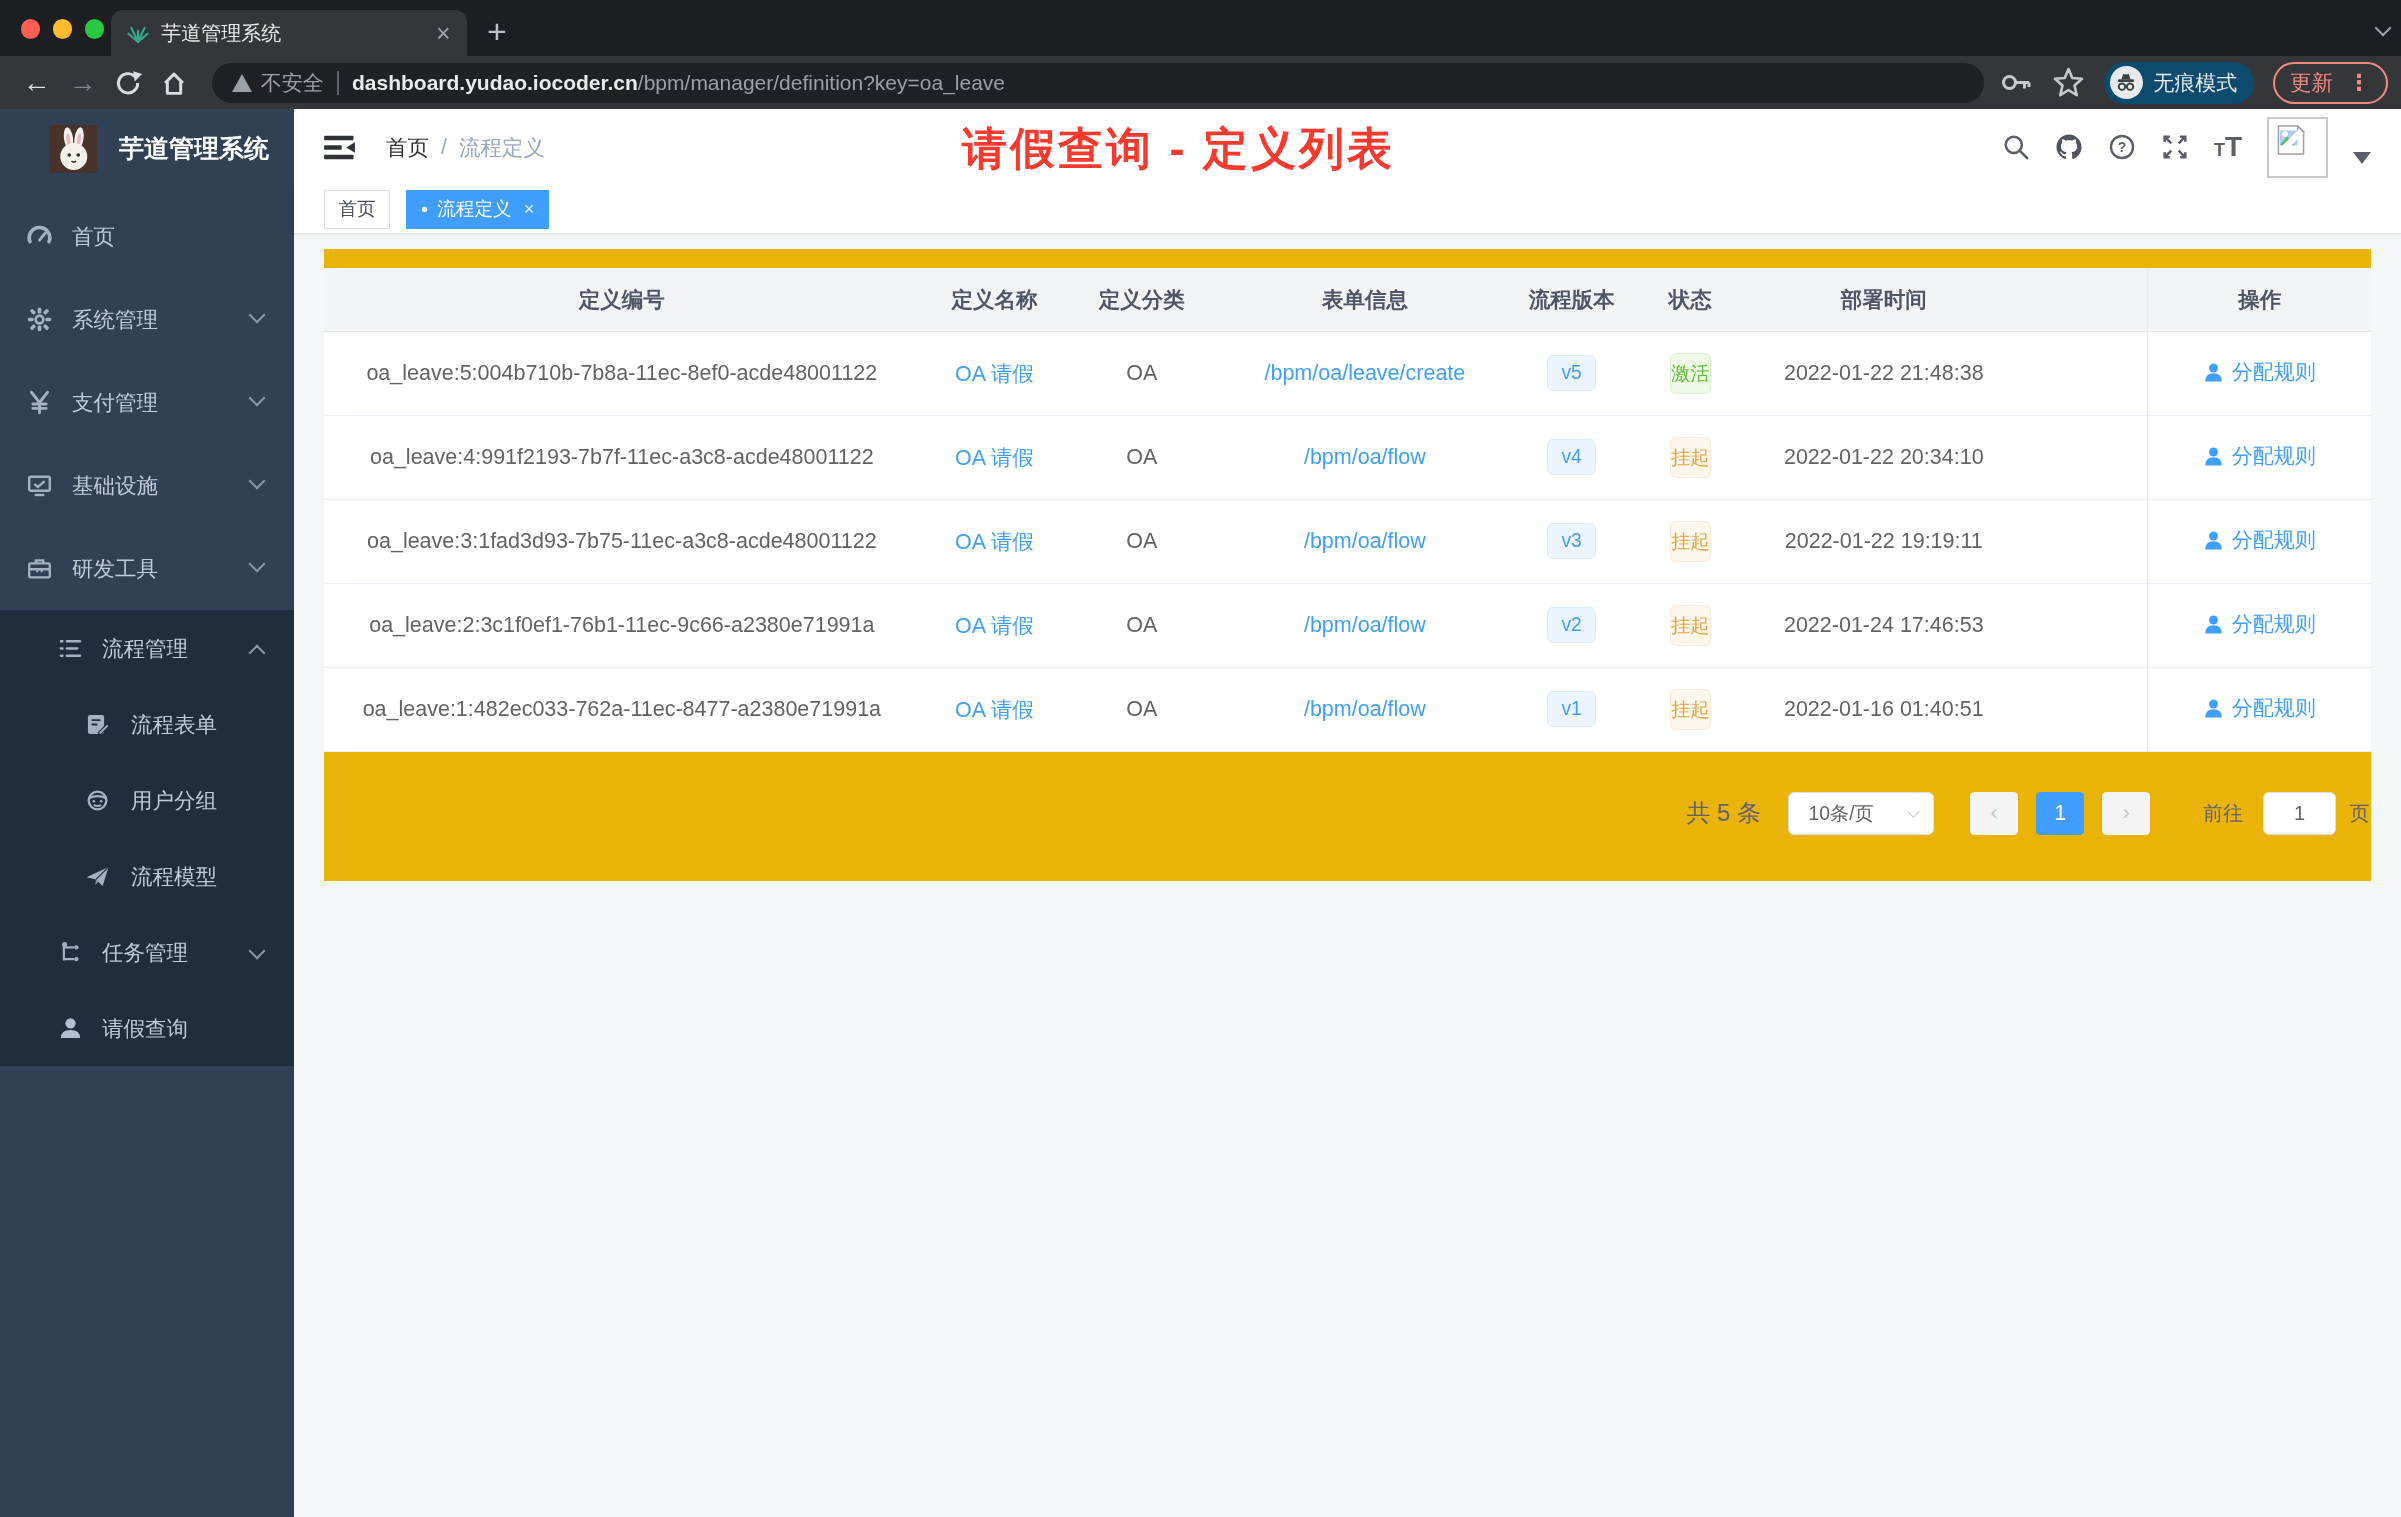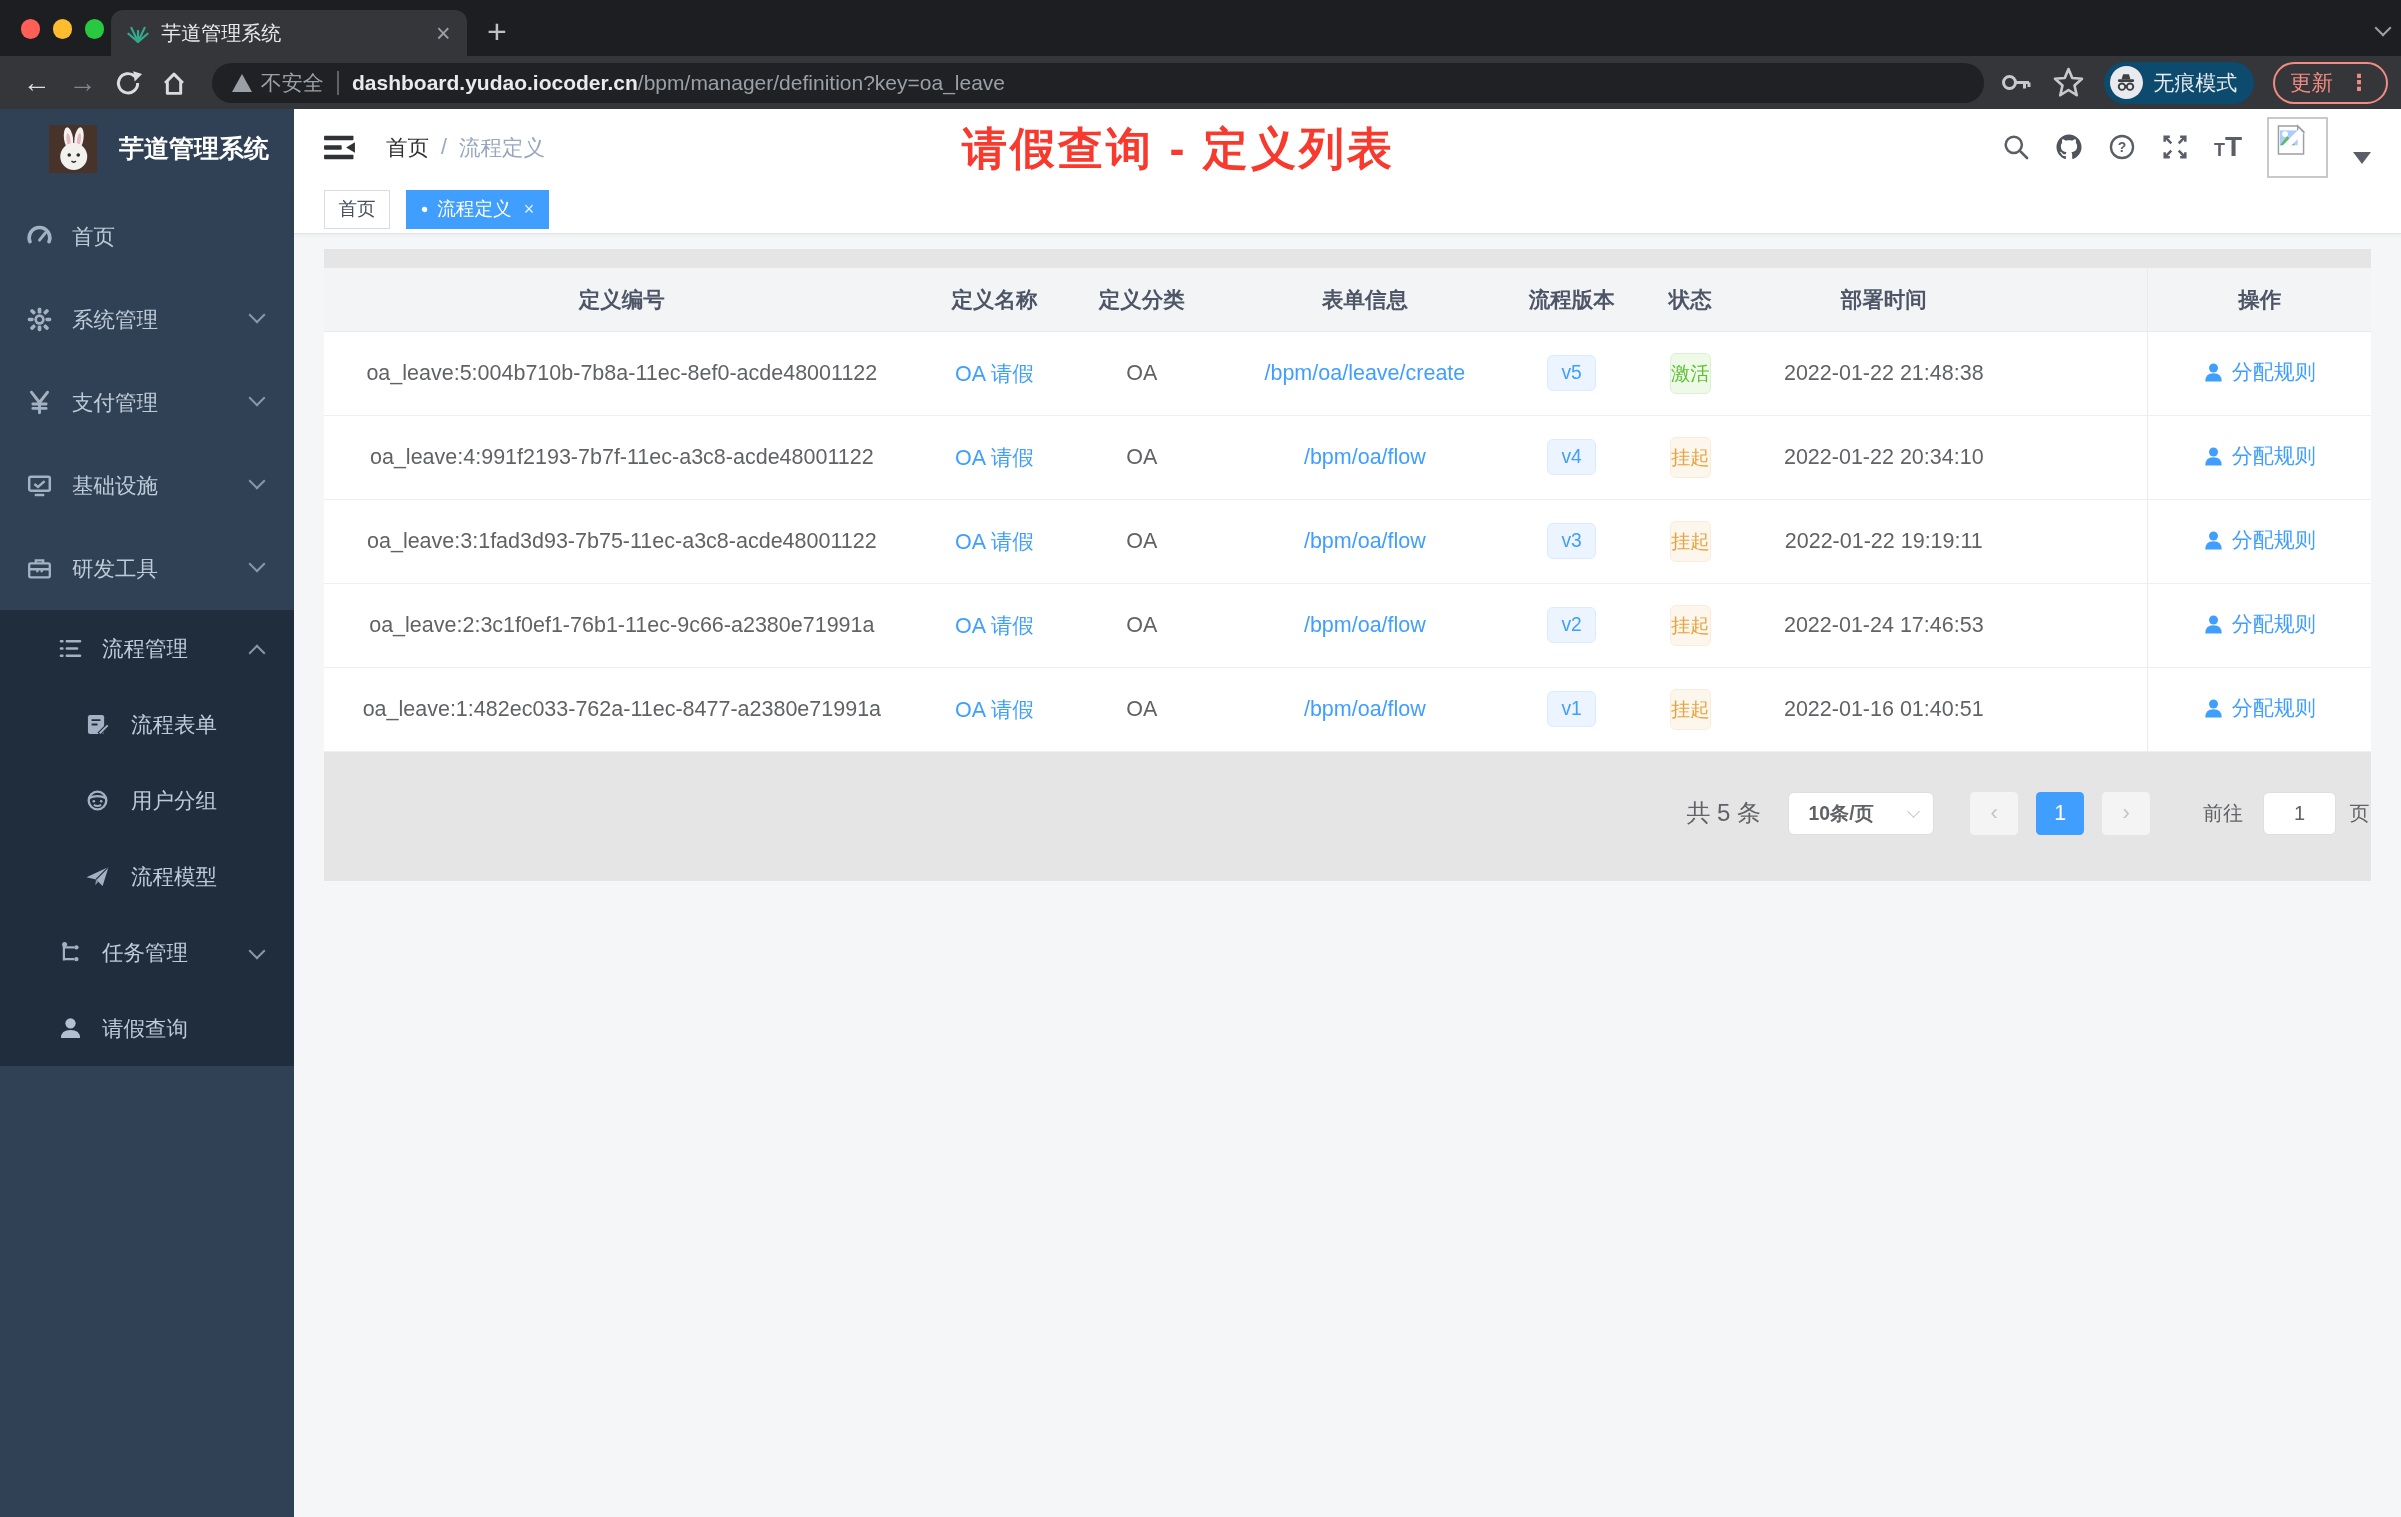--- a/index.html
+++ b/index.html
@@ -83,41 +83,41 @@
   .tag { height: 39px; display: inline-flex; align-items: center; padding: 0 13.4px;
     border: 1.5px solid #d8dce5; background: #fff; color: #495060; font-size: 18.6px; }
   .tag.active { background: #409eff; border-color: #409eff; color: #fff; }
   .tag .dot { font-size: 12.6px; margin-right: 9px; color: #fff; }
   .tag .x { font-size: 18px; margin-left: 12px; color: #e8f2ff; }
 
   .annotation { position: absolute; left: 962px; top: 119px; color: #f7392e;
     font-size: 45px; font-weight: 600; letter-spacing: 3px; z-index: 10; }
 
   .content { padding: 15px 30px 0; flex: 1; }
-  .card { background: #e5e5e5; padding: 19.3px 0 46px; }
+  .card { background: #eab308; padding: 19.3px 0 46px; }
   table { width: 100%; border-collapse: collapse; table-layout: fixed; }
   th { height: 63px; background: #f3f4f6; color: #4e5566; font-size: 21.5px; font-weight: bold;
     text-align: center; border-bottom: 1.5px solid #e6e9ee; }
   td { height: 84px; text-align: center; color: #606266; font-size: 21.5px;
     border-bottom: 1.5px solid #ebeef5; background: #fff; }
   th.c-action, td.c-action { border-left: 1.5px solid #e8ebf0; }
   a.link { color: #409eff; text-decoration: none; cursor: pointer; }
   .tag-ver { display: inline-block; background: #ecf5ff; border: 1.5px solid #d9ecff; color: #409eff;
     border-radius: 6px; padding: 6px 13.4px; font-size: 19.3px; }
   .tag-status { display: inline-block; border-radius: 6px; padding: 6px 0; font-size: 19.3px; }
   .t-success { background: #eef9e8; border: 1.5px solid #dcf1cf; color: #5fc032; }
   .t-warning { background: #fdf6ec; border: 1.5px solid #faecd8; color: #e6a23c; }
   .action-link { display: inline-flex; align-items: center; gap: 7.4px; color: #409eff; font-size: 21px; cursor: pointer; }
 
   .pagination { margin-top: 40px; display: flex; align-items: center; justify-content: flex-end;
     gap: 0; padding-right: 1.5px; }
   .pg-total { color: #606266; font-size: 24px; margin-right: 27px; }
   .pg-size { width: 146px; height: 43px; border: 1.5px solid #dcdfe6; border-radius: 6px;
     display: flex; align-items: center; padding: 0 15px 0 19.3px; color: #606266; font-size: 19.3px;
-    justify-content: space-between; margin-right: 36px; background: #fff; font-weight: bold; }
+    justify-content: space-between; margin-right: 36px; background: #fff; }
   .pg-size .sel-caret { width: 9px; height: 9px; border-right: 1.5px solid #c0c4cc;
     border-bottom: 1.5px solid #c0c4cc; transform: rotate(45deg); margin-top: -4.5px; }
   .pg-btn { width: 48px; height: 43px; background: #f4f4f5; border-radius: 4.5px; display: flex;
     align-items: center; justify-content: center; color: #c0c4cc; font-size: 22px; }
   .pg-page { width: 48px; height: 43px; background: #409eff; border-radius: 4.5px; display: flex;
     align-items: center; justify-content: center; color: #fff; font-size: 21.5px; margin: 0 18px; }
   .pg-goto { color: #606266; font-size: 20px; margin: 0 20px 0 53px; }
   .pg-input { width: 73px; height: 43px; border: 1.5px solid #dcdfe6; border-radius: 6px;
     text-align: center; font-size: 20px; color: #606266; outline: none; }
   .pg-unit { color: #606266; font-size: 20px; margin-left: 13.4px; }

